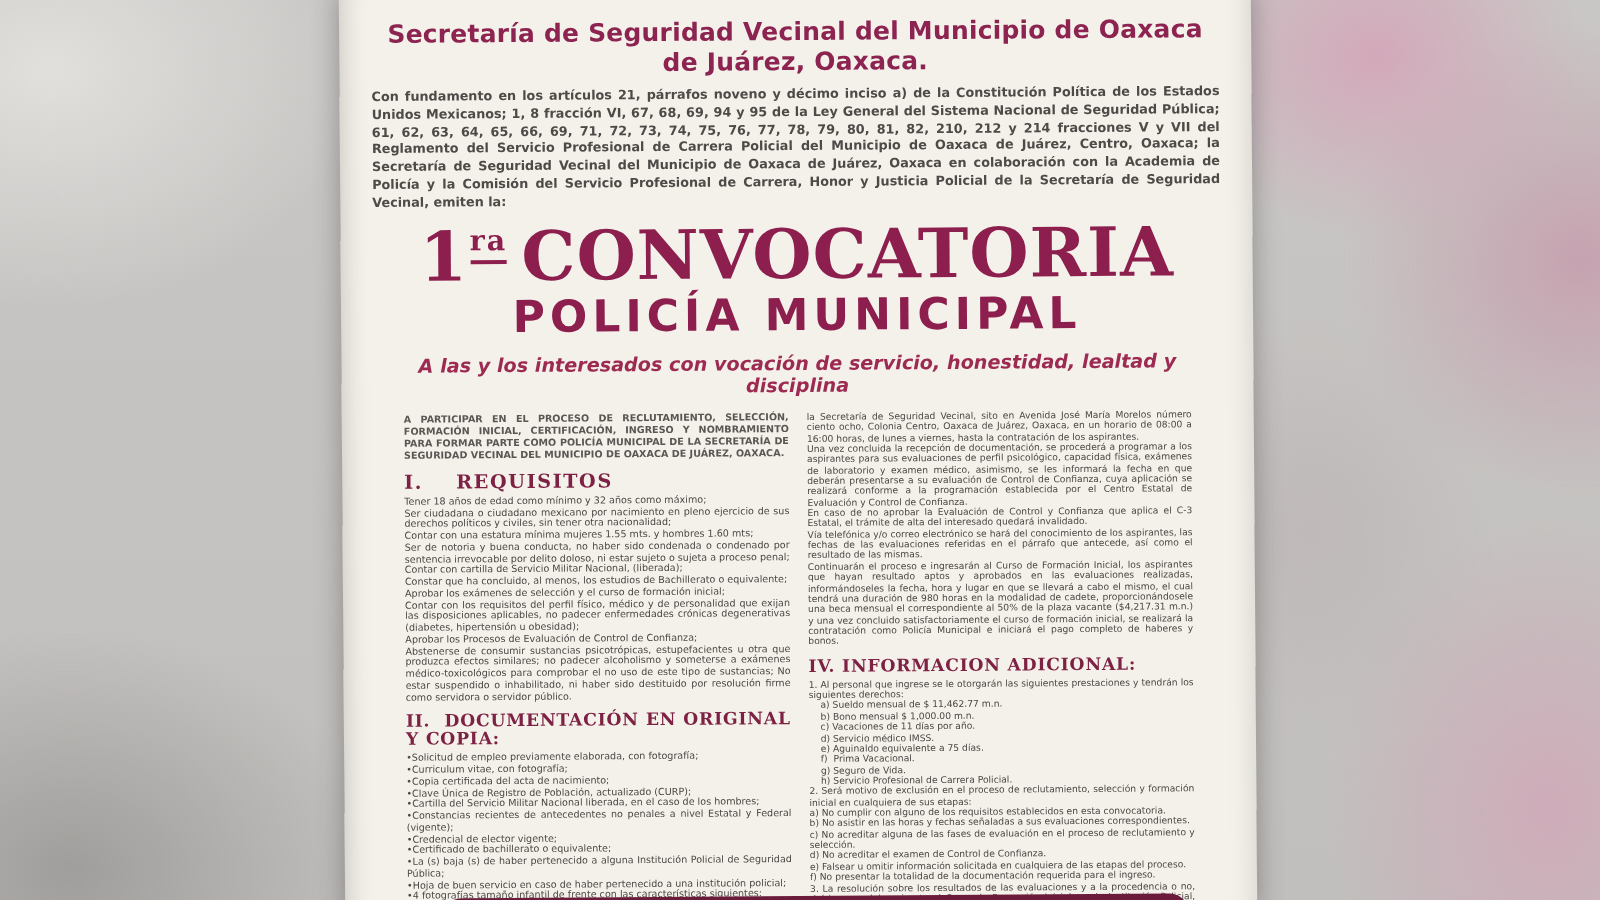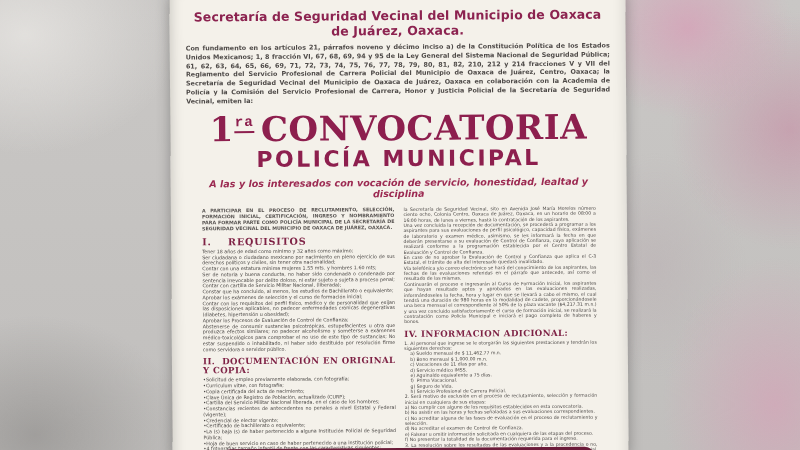--- a/index.html
+++ b/index.html
@@ -18,21 +18,21 @@
     background:#f4f1ea;transform:rotate(-0.4deg);overflow:hidden;
     box-shadow:0 0 14px rgba(0,0,0,.3), inset 10px 0 14px -10px rgba(0,0,0,.22), inset -10px 0 14px -10px rgba(0,0,0,.15);
     padding:0;box-sizing:border-box;}
   .inner{padding:14px 16px 0 16px;}
   .hdr-title{font-size:12.5px;font-weight:bold;color:#8c2350;text-align:center;letter-spacing:.1px;}
   .legal{margin:5px auto 0 auto;width:424px;font-size:6.4px;line-height:1.38;font-weight:bold;
     color:#4e4a48;text-align:justify;}
   .big-title{margin-top:6px;text-align:center;color:#8d1f4e;
     font-family:"DejaVu Serif",serif;font-weight:bold;font-size:34px;letter-spacing:.5px;line-height:1;}
   .big-title .sup{display:inline-block;font-size:.42em;vertical-align:super;position:relative;top:-2px;
-    border-bottom:2.5px solid #8d1f4e;padding-bottom:1px;margin-left:1px;letter-spacing:1px;font-family:Liberation Mono, monospace;}
+    border-bottom:2.5px solid #8d1f4e;padding-bottom:1px;margin-left:1px;letter-spacing:1px;}
   .big-title .tw{margin-left:7px;}
   .title2{text-align:center;color:#8d1f4e;font-weight:bold;font-size:22px;letter-spacing:2.5px;margin-top:3px;line-height:1;}
   .tagline{text-align:center;color:#9c2a52;font-style:italic;font-weight:bold;font-size:9.6px;margin-top:7px;}
   .cols{display:flex;gap:9px;padding:0 15px;margin-top:8px;}
   .col{width:50%;box-sizing:border-box;}
   .intro{font-size:4.8px;line-height:1.25;color:#5a5654;text-align:justify;text-transform:uppercase;font-weight:bold;}
   .sec-h{font-family:"DejaVu Serif",serif;font-weight:bold;color:#7e2245;font-size:9.6px;
     letter-spacing:.8px;margin:5px 0 2px 0;line-height:1.05;text-align:justify;}
   .sec-h.small{font-size:8.6px;letter-spacing:.4px;}
   .body-txt{font-size:4.8px;line-height:1.2;color:#4a4745;text-align:justify;}

